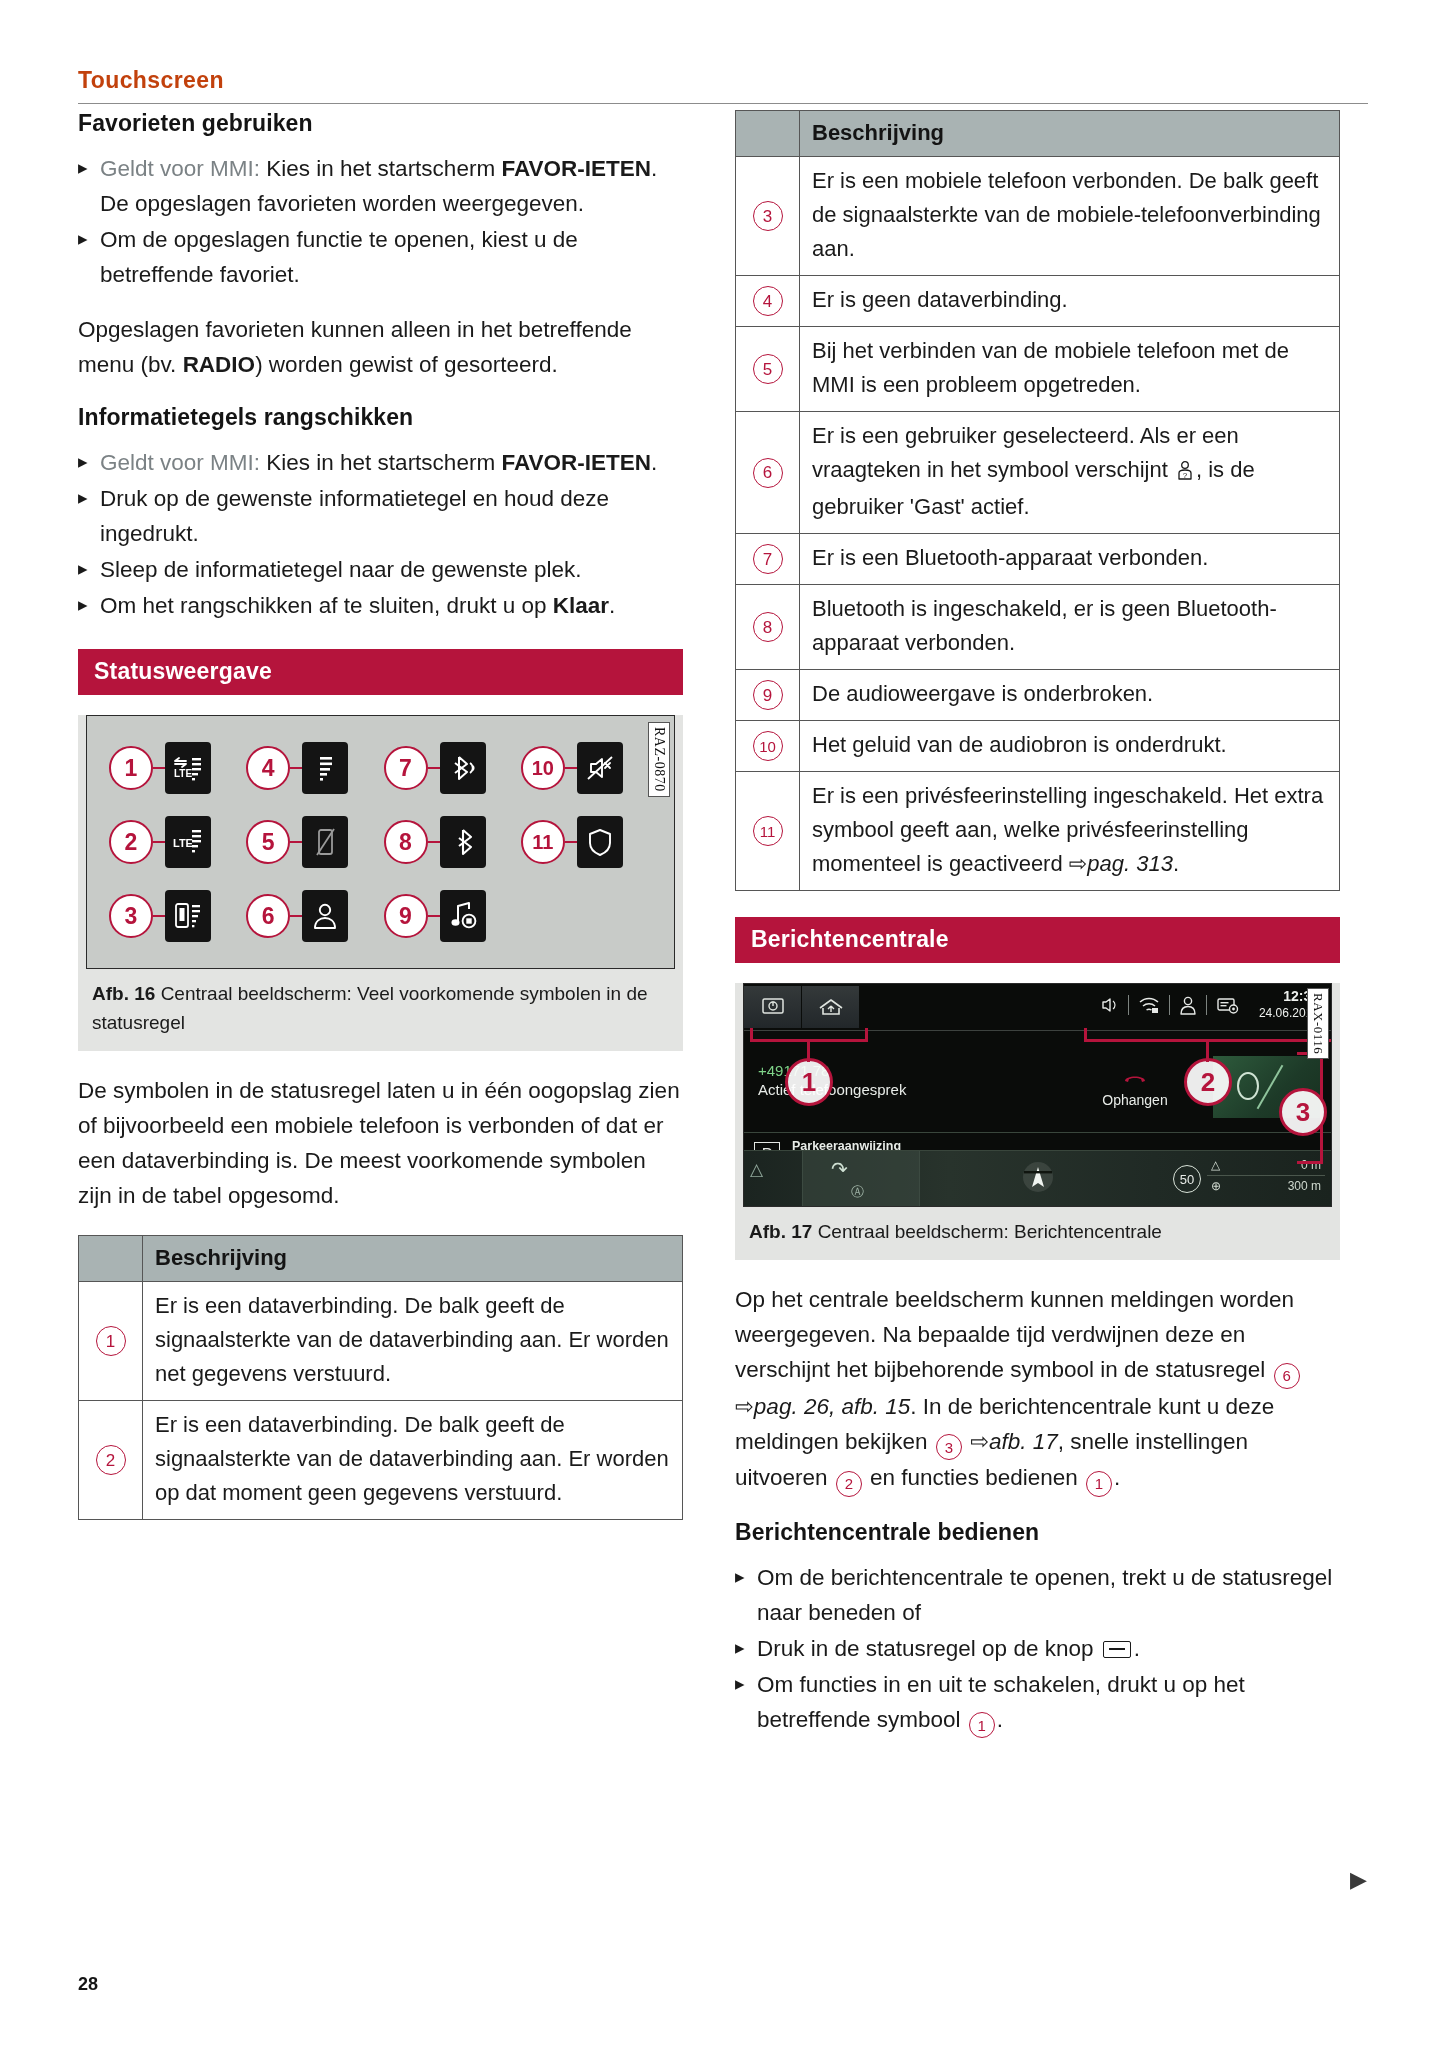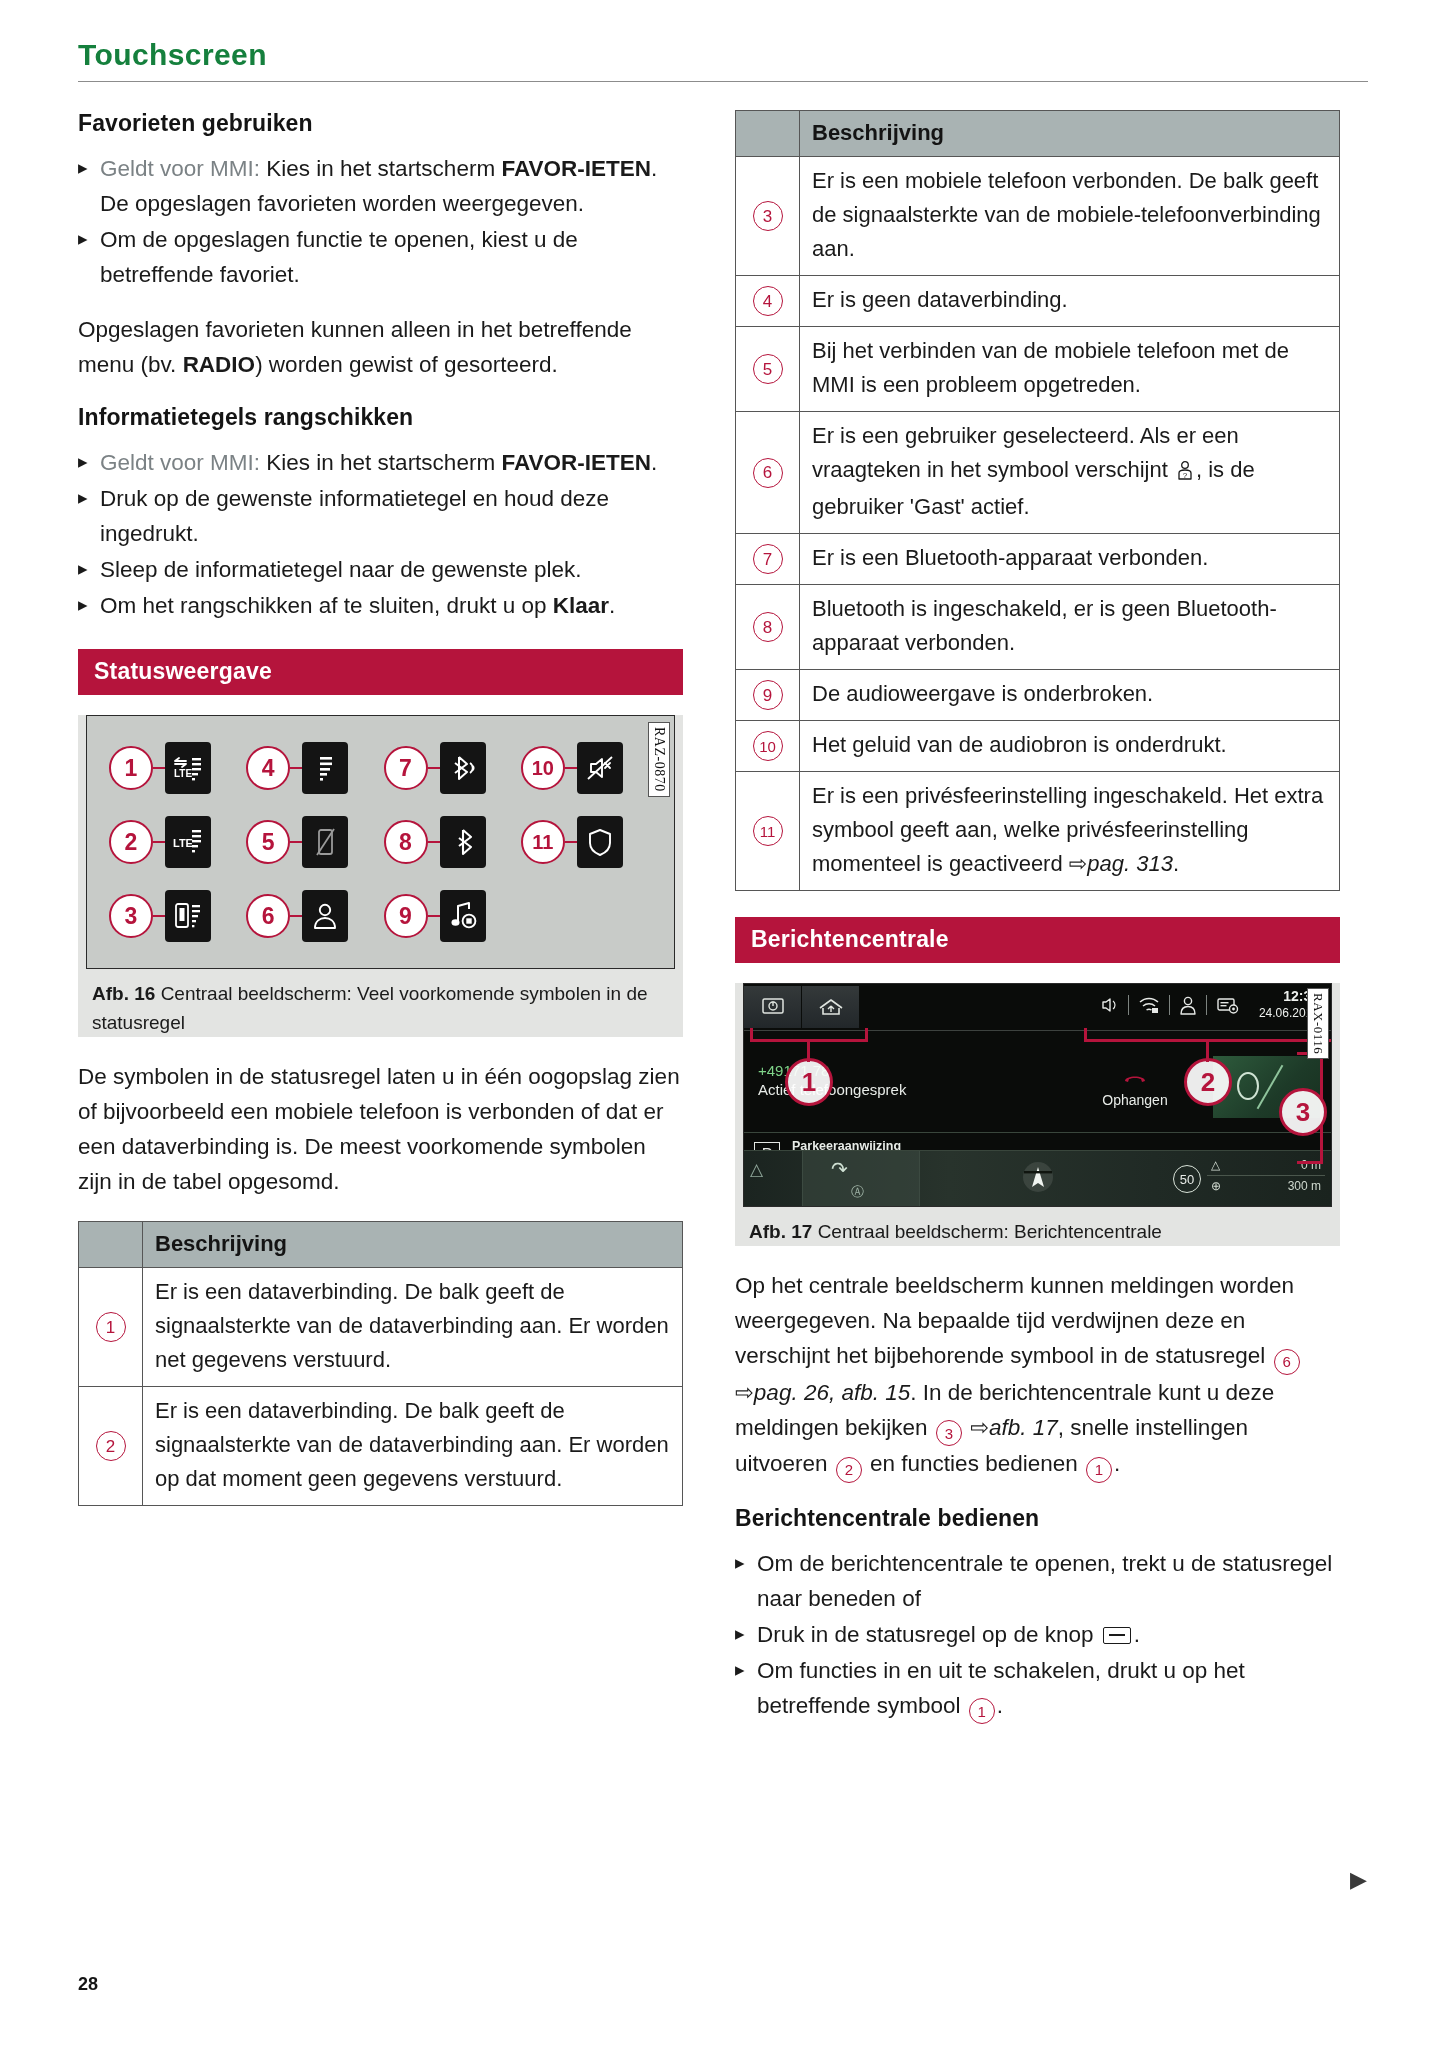--- a/index.html
+++ b/index.html
@@ -20,25 +20,26 @@
     width: 1445px; height: 2051px;
   }
 
   
   .running-head {
     position: absolute;
     left: 78px; top: 38px;
     width: 1290px;
   }
   .running-head .rh-text {
-    font-size: 30px;
+    font-size: 23px;
     font-weight: bold;
     letter-spacing: 0.4px;
-    color: #15803d;
+    color: #c2410c;
     padding-bottom: 9px;
+    margin-top: 29px;
   }
   .rh-rule {
     border-bottom: 1.6px solid #8c8c8c;
     width: 100%;
   }
 
   
   .col {
     position: absolute;
     top: 110px;
@@ -105,21 +106,21 @@
   .fig-img-wrap {
     position: relative;
     background: #c8cbc8;
     border: 1.5px solid #2a2a2a;
     margin: 8px 8px 0 8px;
   }
   .fig-caption {
     background: #e3e4e2;
     font-size: 19px;
     line-height: 29px;
-    padding: 10px 14px 0 14px;
+    padding: 10px 14px 14px 14px;
     color: #1a1a1a;
   }
   .fig-caption .fb { font-weight: bold; }
 
   
   .symgrid {
     display: grid;
     grid-template-columns: repeat(4, 1fr);
     row-gap: 22px;
     padding: 26px 16px 26px 22px;

